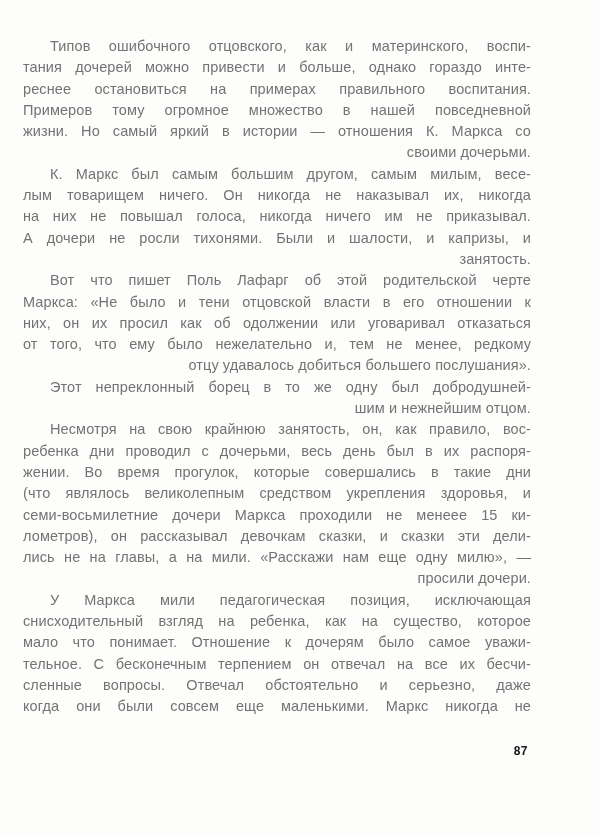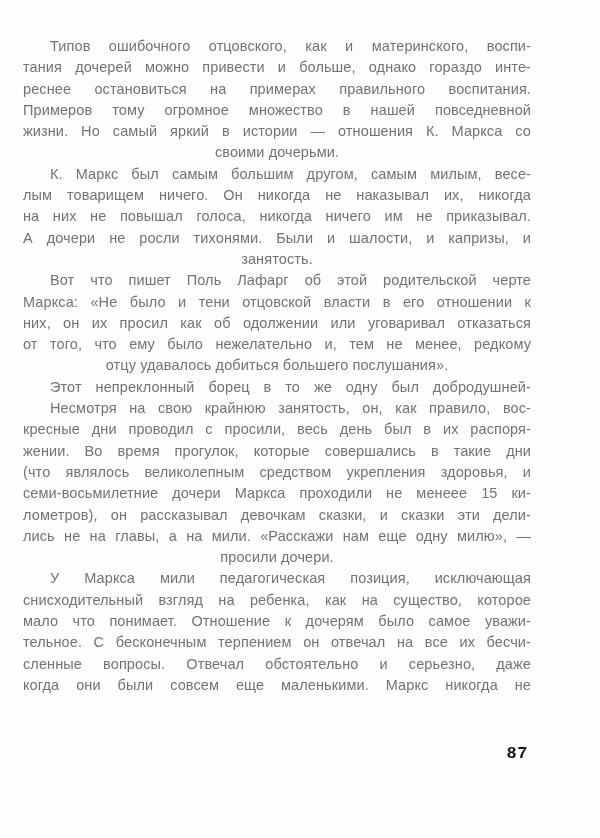--- a/index.html
+++ b/index.html
@@ -38,35 +38,34 @@
     margin: 0;
     padding: 0;
   }
   .line {
     text-align: justify;
     text-align-last: justify;
     white-space: normal;
     min-height: 21.3px;
   }
   .line.end {
-    text-align: center;
+    text-align: right;
     text-align-last: auto;
   }
   .line.indent {
     text-indent: 27px;
   }
   .page-number {
     position: absolute;
     top: 744px;
     right: 72px;
     color: #161616;
-    font-size: 17px;
+    font-size: 12px;
     font-weight: 700;
     letter-spacing: 0.5px;
-    font-family: Liberation Mono, monospace;
   }
 </style>
 </head>
 <body>
 
 <div class="page">
   <div class="text-block">
 
     <div class="para">
       <div class="line indent">Типов ошибочного отцовского, как и материнского, воспи-</div>
@@ -88,25 +87,26 @@
     <div class="para">
       <div class="line indent">Вот что пишет Поль Лафарг об этой родительской черте</div>
       <div class="line">Маркса: «Не было и тени отцовской власти в его отношении к</div>
       <div class="line">них, он их просил как об одолжении или уговаривал отказаться</div>
       <div class="line">от того, что ему было нежелательно и, тем не менее, редкому</div>
       <div class="line end">отцу удавалось добиться большего послушания».</div>
     </div>
 
     <div class="para">
       <div class="line indent">Этот непреклонный борец в то же одну был добродушней-</div>
+      <div class="line end">шим и нежнейшим отцом.</div>
     </div>
 
     <div class="para">
       <div class="line indent">Несмотря на свою крайнюю занятость, он, как правило, вос-</div>
-      <div class="line">кресные дни проводил с просили, весь день был в их распоря-</div>
+      <div class="line">ребенка дни проводил с дочерьми, весь день был в их распоря-</div>
       <div class="line">жении. Во время прогулок, которые совершались в такие дни</div>
       <div class="line">(что являлось великолепным средством укрепления здоровья, и</div>
       <div class="line">семи-восьмилетние дочери Маркса проходили не менеее 15 ки-</div>
       <div class="line">лометров), он рассказывал девочкам сказки, и сказки эти дели-</div>
       <div class="line">лись не на главы, а на мили. «Расскажи нам еще одну милю», —</div>
       <div class="line end">просили дочери.</div>
     </div>
 
     <div class="para">
       <div class="line indent">У Маркса мили педагогическая позиция, исключающая</div>

